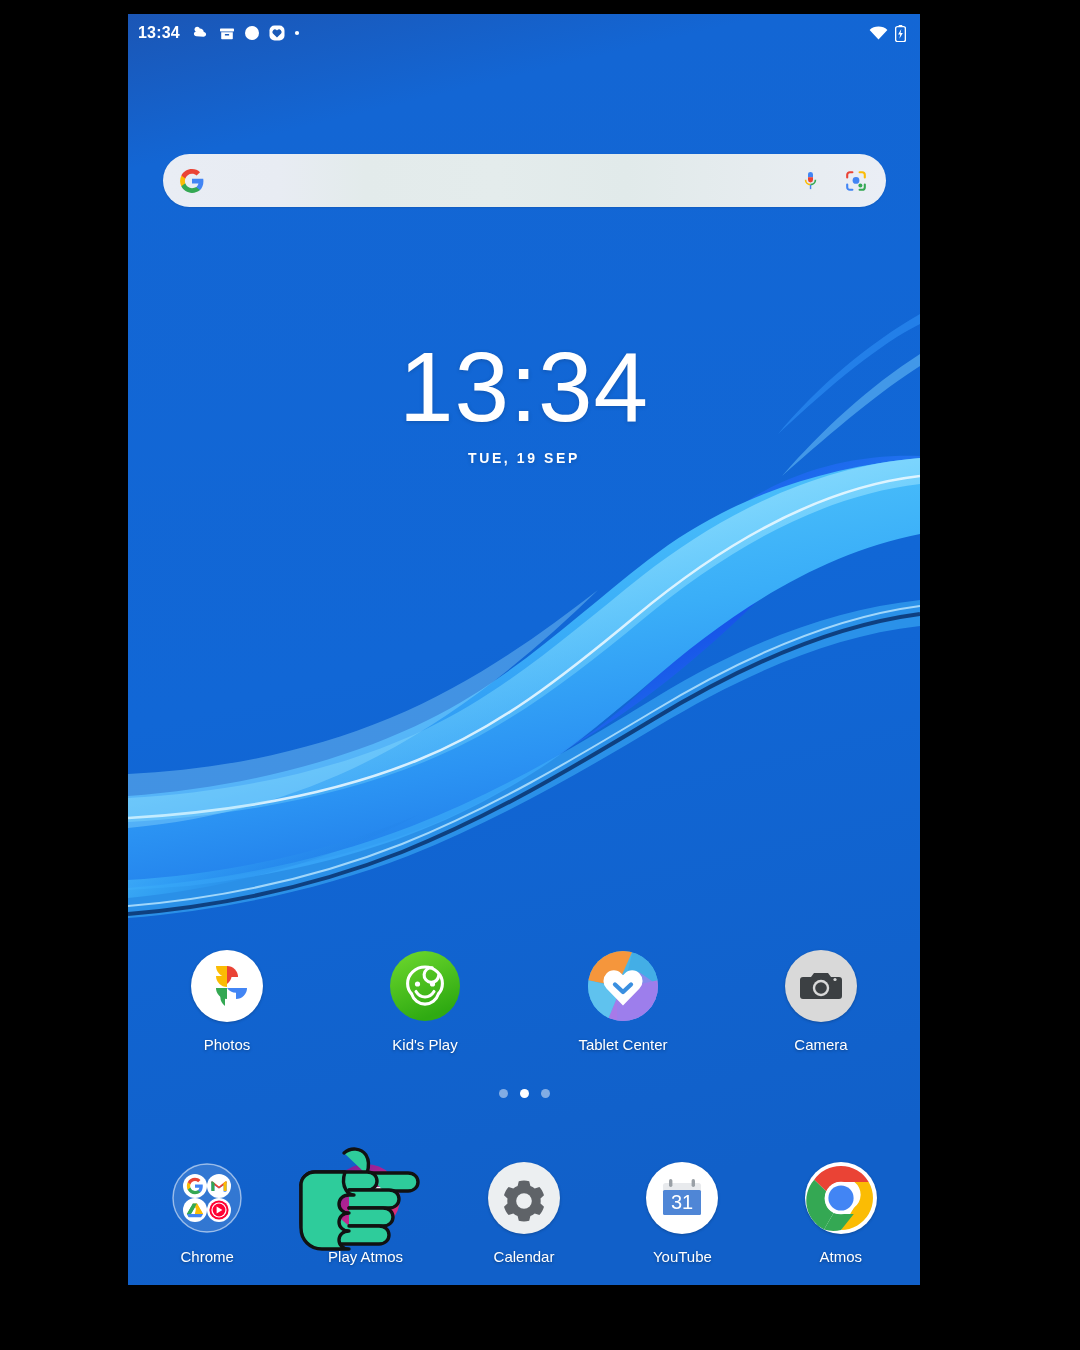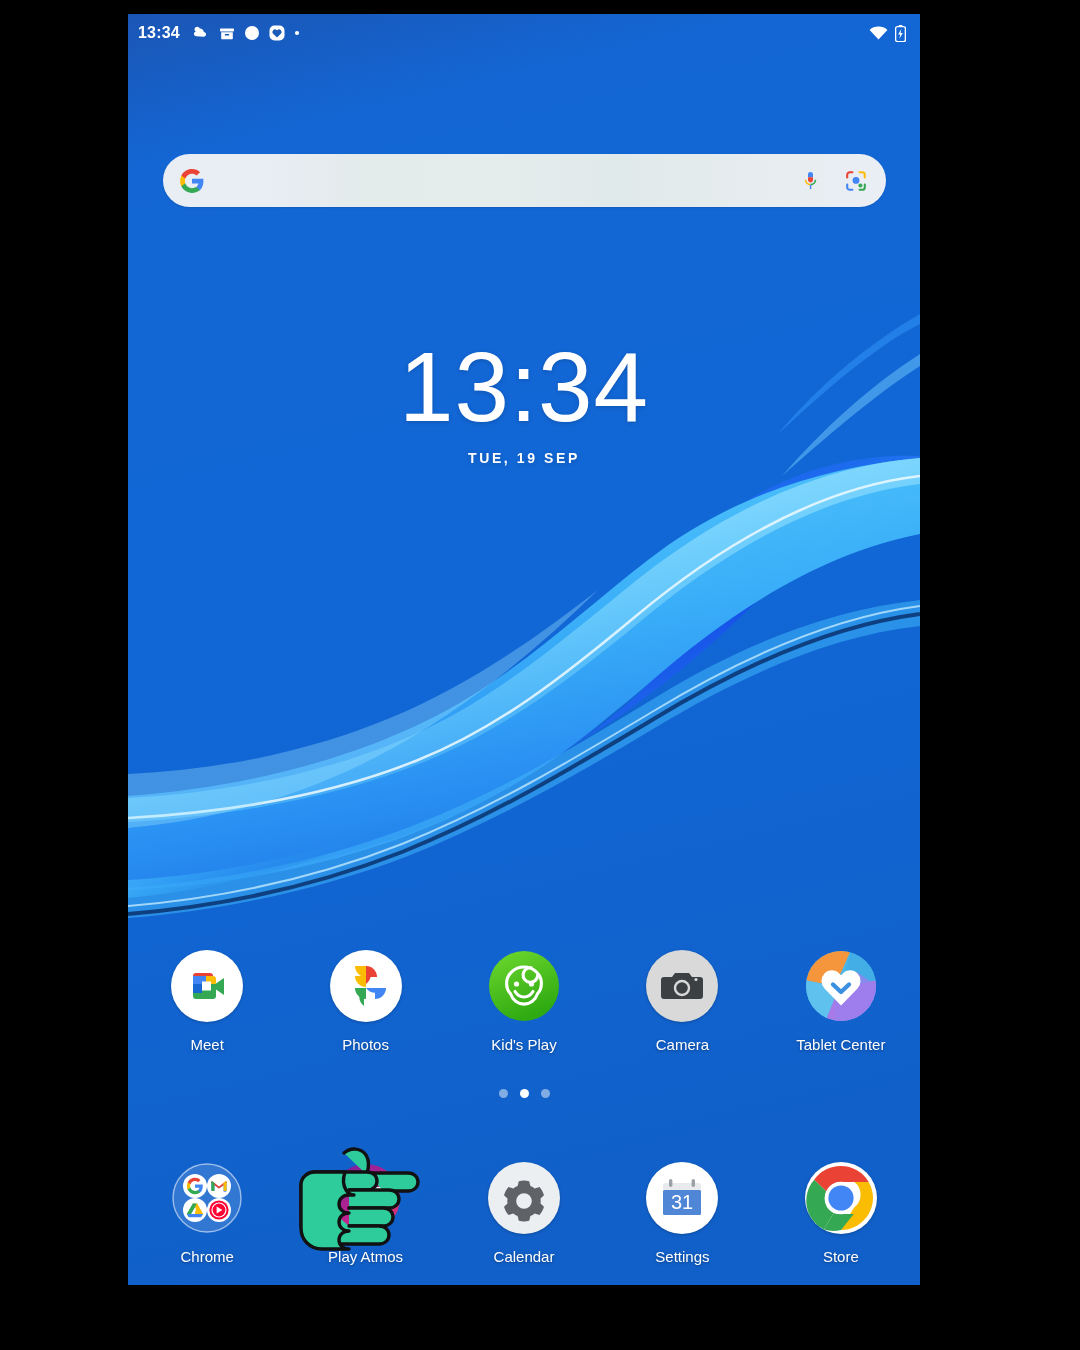--- a/index.html
+++ b/index.html
@@ -291,35 +291,20 @@
     </svg>
   </div>
 
   <div id="clockwidget">
     <div class="time">13:34</div>
     <div class="date">TUE, 19 SEP</div>
   </div>
 
   <div class="app-row" id="row-main">
 
-    <div class="app">
-      <div class="iconwrap">
-        <div class="circle-white"></div>
-        <svg width="72" height="72" viewBox="0 0 72 72" style="position:absolute;inset:0;">
-          <path d="M22 26h13v8H22z" fill="#4285F4"></path>
-          <path d="M22 34h9v12h-9z" fill="#1967D2"></path>
-          <path d="M22 26h13l7 7v-7a3 3 0 0 0-3-3H25a3 3 0 0 0-3 3z" fill="#EA4335"></path>
-          <path d="M35 26h7a3 3 0 0 1 3 3v14a3 3 0 0 1-3 3h-7z" fill="#FBBC04"></path>
-          <path d="M31 34h14v12a3 3 0 0 1-3 3H25a3 3 0 0 1-3-3v-3h9z" fill="#34A853"></path>
-          <path d="M45 33.5 53 28v17l-8-5.5z" fill="#34A853"></path>
-          <rect x="31" y="31.5" width="9" height="9" fill="#fff"></rect>
-        </svg>
-      </div>
-      <div class="label">Meet</div>
-    </div>
 
 
     <div class="app">
       <div class="iconwrap">
         <div class="circle-white"></div>
         <svg width="72" height="72" viewBox="0 0 72 72" style="position:absolute;inset:0;">
           <path d="M36 34V16a11 11 0 0 1 0 18z" fill="#EA4335" transform="rotate(0 36 36)"></path>
           <path d="M36 34c-6 0-11-5-11-11h11z" fill="#FBBC04" transform="translate(0,3)"></path>
           <path d="M38 36h18a11 11 0 0 1-18 0z" fill="#4285F4" transform="translate(-2,2)"></path>
           <path d="M34 38v18a11 11 0 0 1 0-18z" fill="#34A853"></path>
@@ -348,33 +333,20 @@
             </defs>
           <circle cx="36" cy="36" r="35" fill="url(#kidg)"></circle>
           <path d="M36 17c-9.6 0-17.4 7.3-17.4 16.4 0 4 1.5 7.7 4 10.5 1.8 6 7.3 10.2 13.4 10.2s11.6-4.2 13.4-10.2c2.5-2.8 4-6.5 4-10.5C53.4 24.3 45.6 17 36 17z" fill="none" stroke="#fff" stroke-width="3.1"></path>
           <path d="M43.2 17.8a7.3 7.3 0 1 0 6.5 7.6" fill="none" stroke="#fff" stroke-width="3.1" stroke-linecap="round"></path>
           <circle cx="28.5" cy="34" r="2.6" fill="#fff"></circle>
           <circle cx="43.5" cy="34" r="2.6" fill="#fff"></circle>
           <path d="M27 41.5c2.2 3.6 5.4 5.5 9 5.5s6.8-1.9 9-5.5" fill="none" stroke="#fff" stroke-width="3.1" stroke-linecap="round"></path>
         </svg>
       </div>
       <div class="label">Kid's Play</div>
-    </div>
-
-    <div class="app">
-      <div class="iconwrap">
-        <div class="circle-white" style="background:#d9d9d9;"></div>
-        <svg width="72" height="72" viewBox="0 0 72 72" style="position:absolute;inset:0;">
-          <path d="M18 27h8l3-4h14l3 4h8a3 3 0 0 1 3 3v16a3 3 0 0 1-3 3H18a3 3 0 0 1-3-3V30a3 3 0 0 1 3-3z" fill="#3c4043"></path>
-          <circle cx="36" cy="38" r="8.2" fill="#d9d9d9"></circle>
-          <circle cx="36" cy="38" r="5.8" fill="#3c4043"></circle>
-          <circle cx="50" cy="29.5" r="1.6" fill="#d9d9d9"></circle>
-        </svg>
-      </div>
-      <div class="label">Camera</div>
     </div>
 
     <div class="app">
       <div class="iconwrap">
         <svg width="72" height="72" viewBox="0 0 72 72" style="position:absolute;inset:0;">
           <defs>
             <clipPath id="tcclip">
                 <circle cx="36" cy="36" r="35"></circle>
               </clipPath>
           </defs>
@@ -385,20 +357,33 @@
             <path d="M0 30 34 38 20 72H0z" fill="#5fc2ee"></path>
             <path d="M34 38 72 30v42H20z" fill="#a77ae8"></path>
             <path d="M30 36 52 22l20 14v36H30z" fill="#9a80ee" opacity="0.75"></path>
           </g>
           <path d="M36 55.5 19.5 38.4a10.6 10.6 0 0 1 0-14.9 10.2 10.2 0 0 1 14.7 0L36 25.3l1.8-1.8a10.2 10.2 0 0 1 14.7 0 10.6 10.6 0 0 1 0 14.9z" fill="#fff"></path>
           <path d="M28 34.5 36 42l8-7.5" fill="none" stroke="#3a8fe0" stroke-width="4.3" stroke-linecap="round" stroke-linejoin="round"></path>
         </svg>
       </div>
       <div class="label">Tablet Center</div>
     </div>
+
+    <div class="app">
+      <div class="iconwrap">
+        <div class="circle-white" style="background:#d9d9d9;"></div>
+        <svg width="72" height="72" viewBox="0 0 72 72" style="position:absolute;inset:0;">
+          <path d="M18 27h8l3-4h14l3 4h8a3 3 0 0 1 3 3v16a3 3 0 0 1-3 3H18a3 3 0 0 1-3-3V30a3 3 0 0 1 3-3z" fill="#3c4043"></path>
+          <circle cx="36" cy="38" r="8.2" fill="#d9d9d9"></circle>
+          <circle cx="36" cy="38" r="5.8" fill="#3c4043"></circle>
+          <circle cx="50" cy="29.5" r="1.6" fill="#d9d9d9"></circle>
+        </svg>
+      </div>
+      <div class="label">Camera</div>
+    </div>
   </div>
 
   <div id="pageind">
     <div class="dot"></div>
     <div class="dot active"></div>
     <div class="dot"></div>
   </div>
 
   <div class="app-row" id="row-dock">
 
@@ -479,37 +464,37 @@
       <div class="iconwrap">
         <div class="circle-white"></div>
         <svg width="72" height="72" viewBox="0 0 72 72" style="position:absolute;inset:0;">
           <rect x="17" y="21" width="38" height="32" rx="2.5" fill="#e8eaed"></rect>
           <rect x="17" y="28" width="38" height="25" rx="1.5" fill="#4f86d6"></rect>
           <rect x="23" y="17" width="3.4" height="8" rx="1.7" fill="#9aa0a6"></rect>
           <rect x="45.6" y="17" width="3.4" height="8" rx="1.7" fill="#9aa0a6"></rect>
           <text x="36" y="47" font-family="'Liberation Sans',sans-serif" font-size="20" font-weight="400" fill="#ffffff" text-anchor="middle">31</text>
         </svg>
       </div>
-      <div class="label">Settings</div>
+      <div class="label">YouTube</div>
     </div>
 
     <div class="app">
       <div class="iconwrap">
         <div class="circle-white"></div>
         <svg width="72" height="72" viewBox="0 0 72 72" style="position:absolute;inset:0;">
           <circle cx="36" cy="36" r="32" fill="#fff"></circle>
           <path d="M36 4a32 32 0 0 1 27.7 16H36a16 16 0 0 0-14.6 9.5L9.2 17.8A32 32 0 0 1 36 4z" fill="#EA4335"></path>
           <path d="M9.2 17.8 21.4 29.5A16 16 0 0 0 28.6 51l-9.6 16.5A32 32 0 0 1 9.2 17.8z" fill="#34A853"></path>
           <path d="M63.7 20A32 32 0 0 1 36 68l12.8-22.2A16 16 0 0 0 49.4 20z" fill="#FBBC04"></path>
           <path d="M19 67.5 28.6 51A16 16 0 0 0 36 52h12.8L36 68a32 32 0 0 1-17-0.5z" fill="#34A853"></path>
           <circle cx="36" cy="36" r="16.2" fill="#fff"></circle>
           <circle cx="36" cy="36" r="12.6" fill="#4285F4"></circle>
         </svg>
       </div>
-      <div class="label">Store</div>
+      <div class="label">Atmos</div>
     </div>
 
   </div>
 
   <svg id="cursor-hand" viewBox="0 0 140 106">
     <g stroke="#111" stroke-width="3.4" stroke-linejoin="round" stroke-linecap="round" fill="#2ecc9b">
       <path d="M55 8c7-6 17-5 22 2 3 5 3 12 1 18h41c6 0 10 4 10 9s-4 9-10 9H95"></path>
       <path d="M12 40c0-7 6-13 14-13h52c6 0 10 4 10 9s-4 9-10 9H60"></path>
       <path d="M60 45h40c6 0 10 4 10 9s-4 9-10 9H60"></path>
       <path d="M60 63h34c6 0 10 4 10 9s-4 9-10 9H60"></path>

